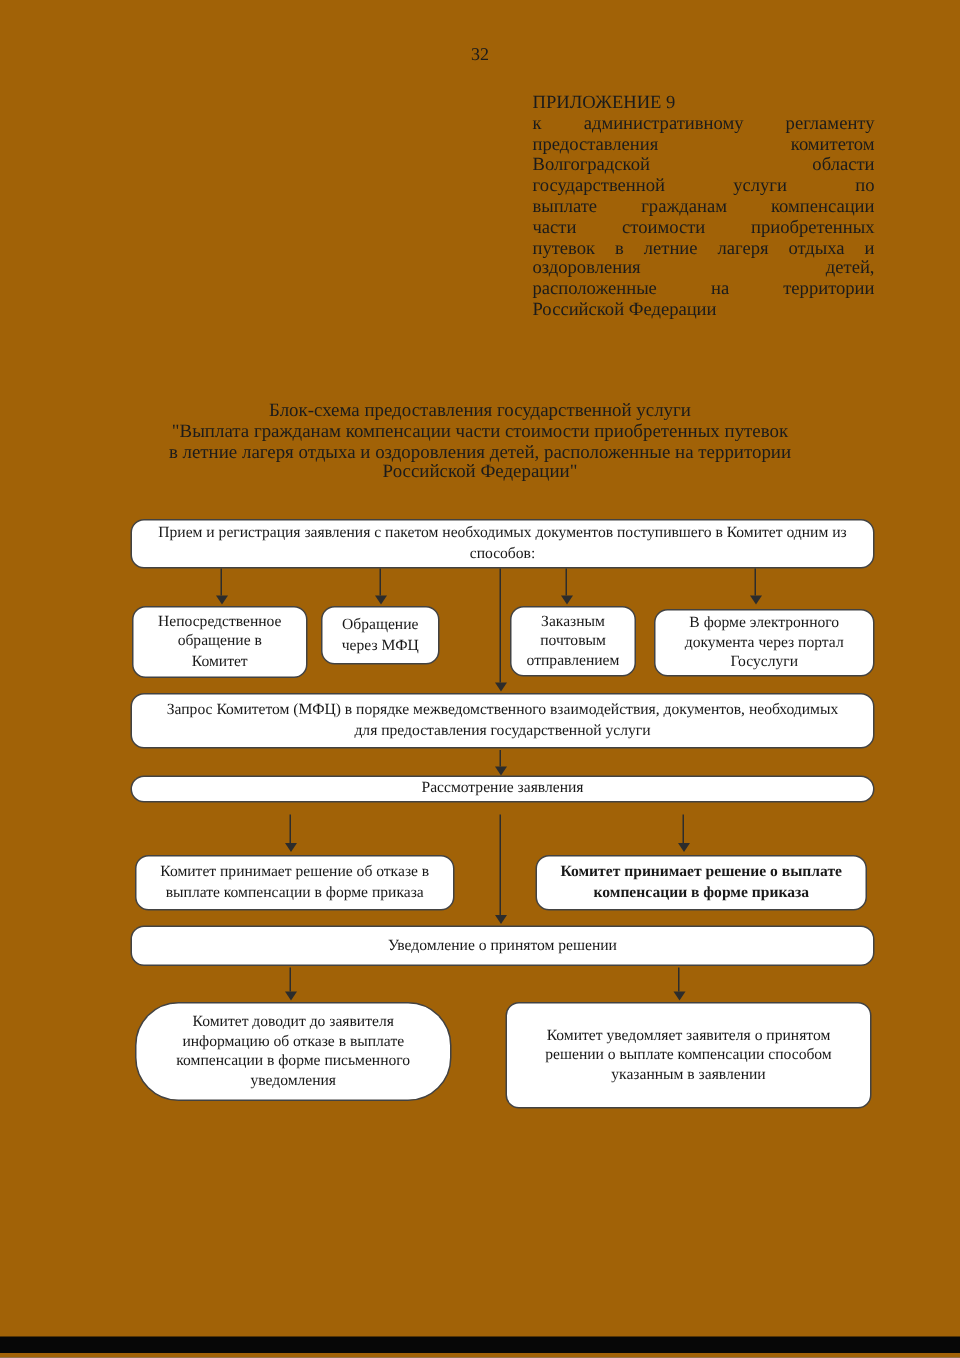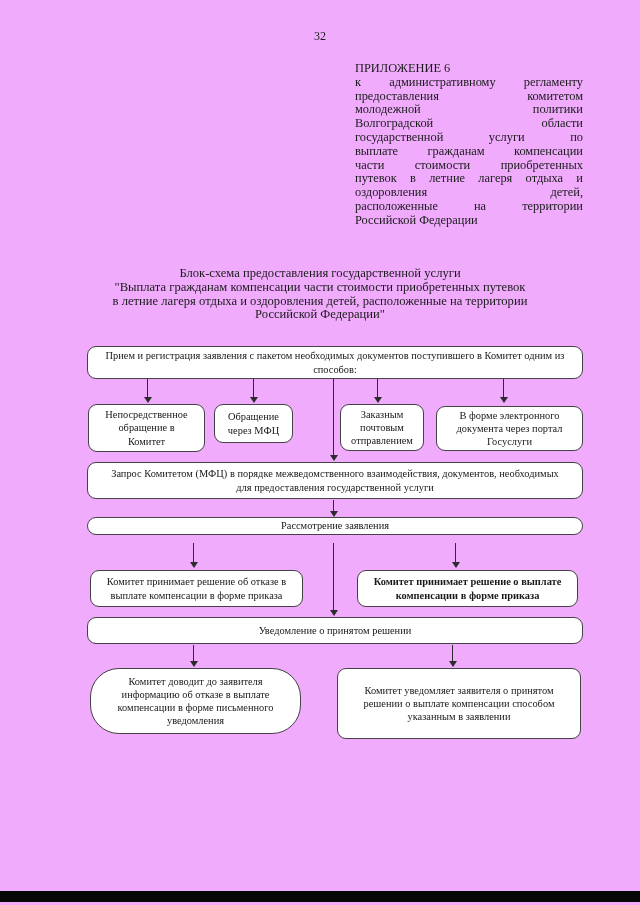--- a/index.html
+++ b/index.html
@@ -1,17 +1,17 @@
 <!DOCTYPE html>
 <html><head>
 <meta charset="utf-8">
 <style>
   html,body{margin:0;padding:0;background:#888;}
   .page{
-    position:relative; width:640px; height:905px; background:#f0abfc;
+    position:relative; width:640px; height:905px; background:#a16207;
     font-family:"Liberation Serif","DejaVu Serif",serif; color:#1b1b1b;
     overflow:hidden;
   }
   .page-number{position:absolute; top:29px; left:0; right:0; text-align:center; font-size:12px;}
   .appendix{position:absolute; left:355px; top:62px; width:228px; font-size:12.4px; line-height:13.8px;}
   .appendix .heading{text-align:left;}
   .appx-line{text-align:justify; text-align-last:justify;}
   .appx-line.last{text-align-last:left;}
   .diagram-title{position:absolute; left:20px; right:20px; top:267px; text-align:center; font-size:12.6px; line-height:13.8px;}
   .box{
@@ -52,24 +52,23 @@
   .scan-band{position:absolute; left:0; top:891px; width:640px; height:11px; background:#070707;}
 </style>
 </head>
 <body>
 
 <div class="page">
 
   <div class="page-number">32</div>
 
   <div class="appendix">
-    <div class="heading">ПРИЛОЖЕНИЕ 6</div>
+    <div class="heading">ПРИЛОЖЕНИЕ 9</div>
     <div class="appx-line">к административному регламенту</div>
     <div class="appx-line">предоставления комитетом</div>
-    <div class="appx-line">молодежной политики</div>
     <div class="appx-line">Волгоградской области</div>
     <div class="appx-line">государственной услуги по</div>
     <div class="appx-line">выплате гражданам компенсации</div>
     <div class="appx-line">части стоимости приобретенных</div>
     <div class="appx-line">путевок в летние лагеря отдыха и</div>
     <div class="appx-line">оздоровления детей,</div>
     <div class="appx-line">расположенные на территории</div>
     <div class="appx-line last">Российской Федерации</div>
   </div>
 

